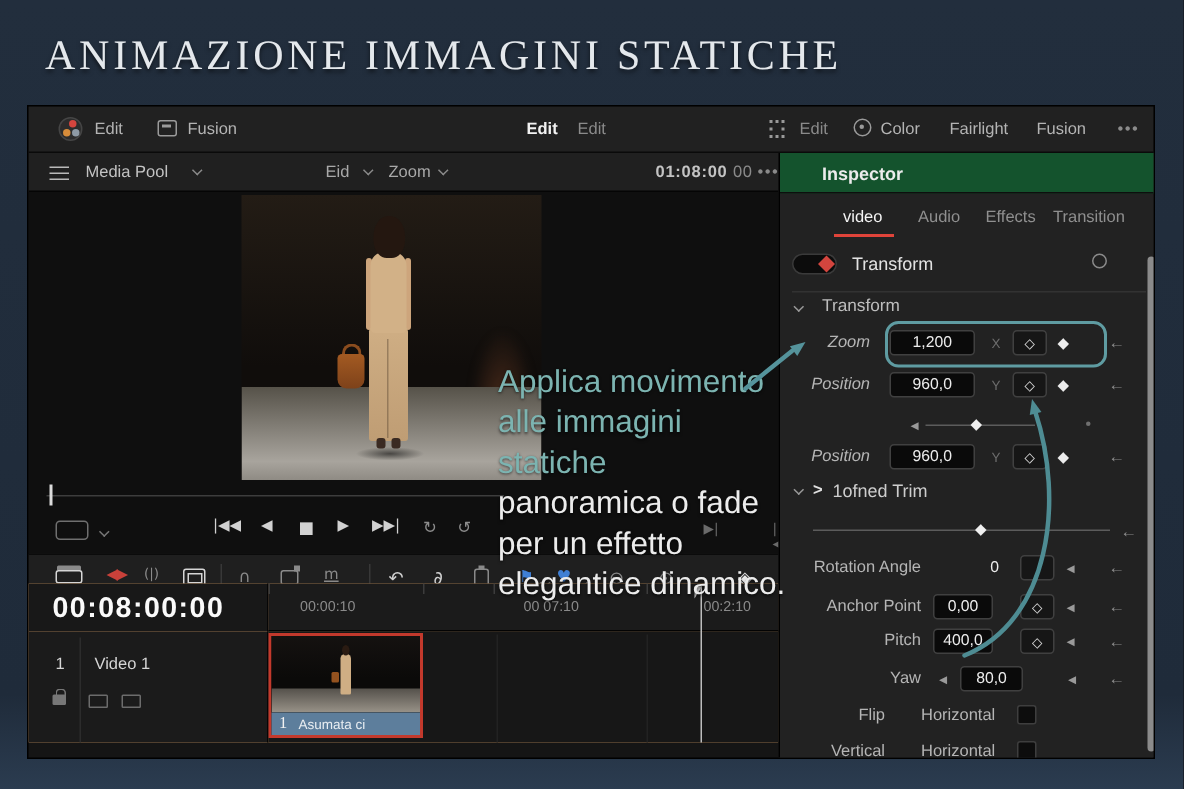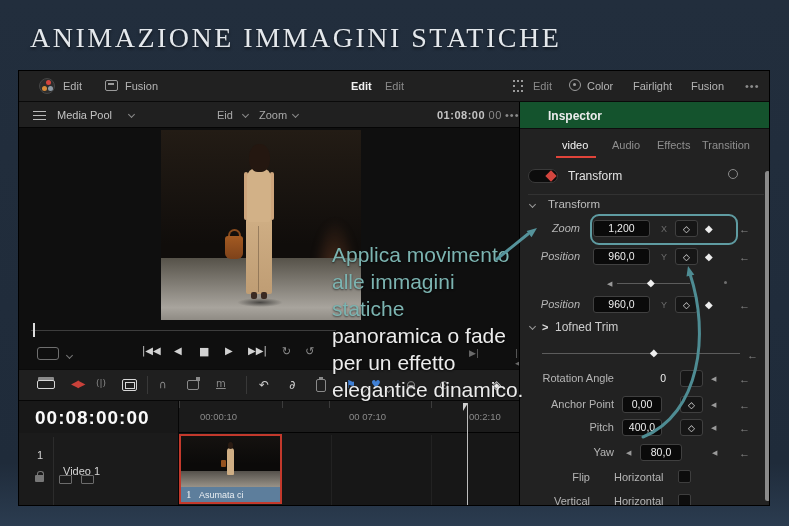--- a/index.html
+++ b/index.html
@@ -144,34 +144,34 @@
     border:1.4px solid #d6d6d6; border-radius:2px; box-shadow:0 -4px 0 -1px #8a8a8a; }
   .film { position:absolute; left:103px; top:9px; width:15px; height:12px; border:1.4px solid #d6d6d6; border-radius:2px; }
   .film:before { content:""; position:absolute; left:2px; top:2px; width:8px; height:5px; border:1px solid #d6d6d6; }
   .boxflag { position:absolute; left:168px; top:10px; width:12px; height:10px; border:1.3px solid #8a8a8a; border-radius:2px; }
   .boxflag:before { content:""; position:absolute; left:8px; top:-4px; width:4px; height:4px; background:#8a8a8a; }
   .clipb { position:absolute; left:297px; top:9px; width:10px; height:13px; border:1.3px solid #8a8a8a; border-radius:2px; }
   .clipb:before { content:""; position:absolute; left:2px; top:-3px; width:4px; height:3px; background:#8a8a8a; }
   .toolchev { position:absolute; top:14px; color:#7c7c7c; }
 
   
-  #timeline { position:absolute; left:0; top:330px; width:500px; height:106px; background:#fdba74; }
+  #timeline { position:absolute; left:0; top:318px; width:500px; height:106px; background:#fdba74; }
   #tcblock { position:absolute; left:0; top:0; width:160px; height:32px;
     background:#181818; border-right:1px solid #060606; }
   #tcbig { position:absolute; left:16px; top:6px; font-size:19px; font-weight:bold;
     letter-spacing:1px; color:#fafafa; }
   #ruler { position:absolute; left:160px; top:0; width:340px; height:32px;
     background:#1b1b1b; border-bottom:1px solid #030303; }
   .rtick { position:absolute; top:10px; font-size:9.5px; color:#8a8a8a; }
   .rtl { position:absolute; top:0; width:1px; height:7px; background:#3c3c3c; }
   #trackhdr { position:absolute; left:0; top:32px; width:160px; height:74px;
     background:#1b1b1b; border-right:1px solid #060606; }
   #trackhdr .vline { position:absolute; left:34px; top:4px; width:1px; height:70px; background:#2c2c2c; }
   #tnum { position:absolute; left:18px; top:16px; color:#d5d5d5; font-size:11px; }
-  #tname { position:absolute; left:44px; top:16px; color:#d5d5d5; font-size:11px;margin-top:16px; }
+  #tname { position:absolute; left:44px; top:16px; color:#d5d5d5; font-size:11px; }
   .lock { position:absolute; left:16px; top:42px; width:9px; height:7px; background:#777; border-radius:1px; }
   .lock:before { content:""; position:absolute; left:1.5px; top:-4px; width:5px; height:4px;
     border:1.4px solid #777; border-bottom:none; border-radius:3px 3px 0 0; }
   .thico { position:absolute; top:42px; width:13px; height:9px; border:1.2px solid #6c6c6c; border-radius:1px; }
   #lane { position:absolute; left:160px; top:32px; width:340px; height:74px; background:#171717; }
   .lanevline { position:absolute; top:2px; width:1px; height:72px; background:#222; }
   #clip { position:absolute; left:160px; top:33px; width:103px; height:70px;
     border:2px solid #c3392c; background:#0c0b0a; }
   #clipthumb { position:absolute; left:0; top:0; width:99px; height:51px; overflow:hidden;
     background:linear-gradient(180deg,#151210 0%, #0b0a09 55%); }

